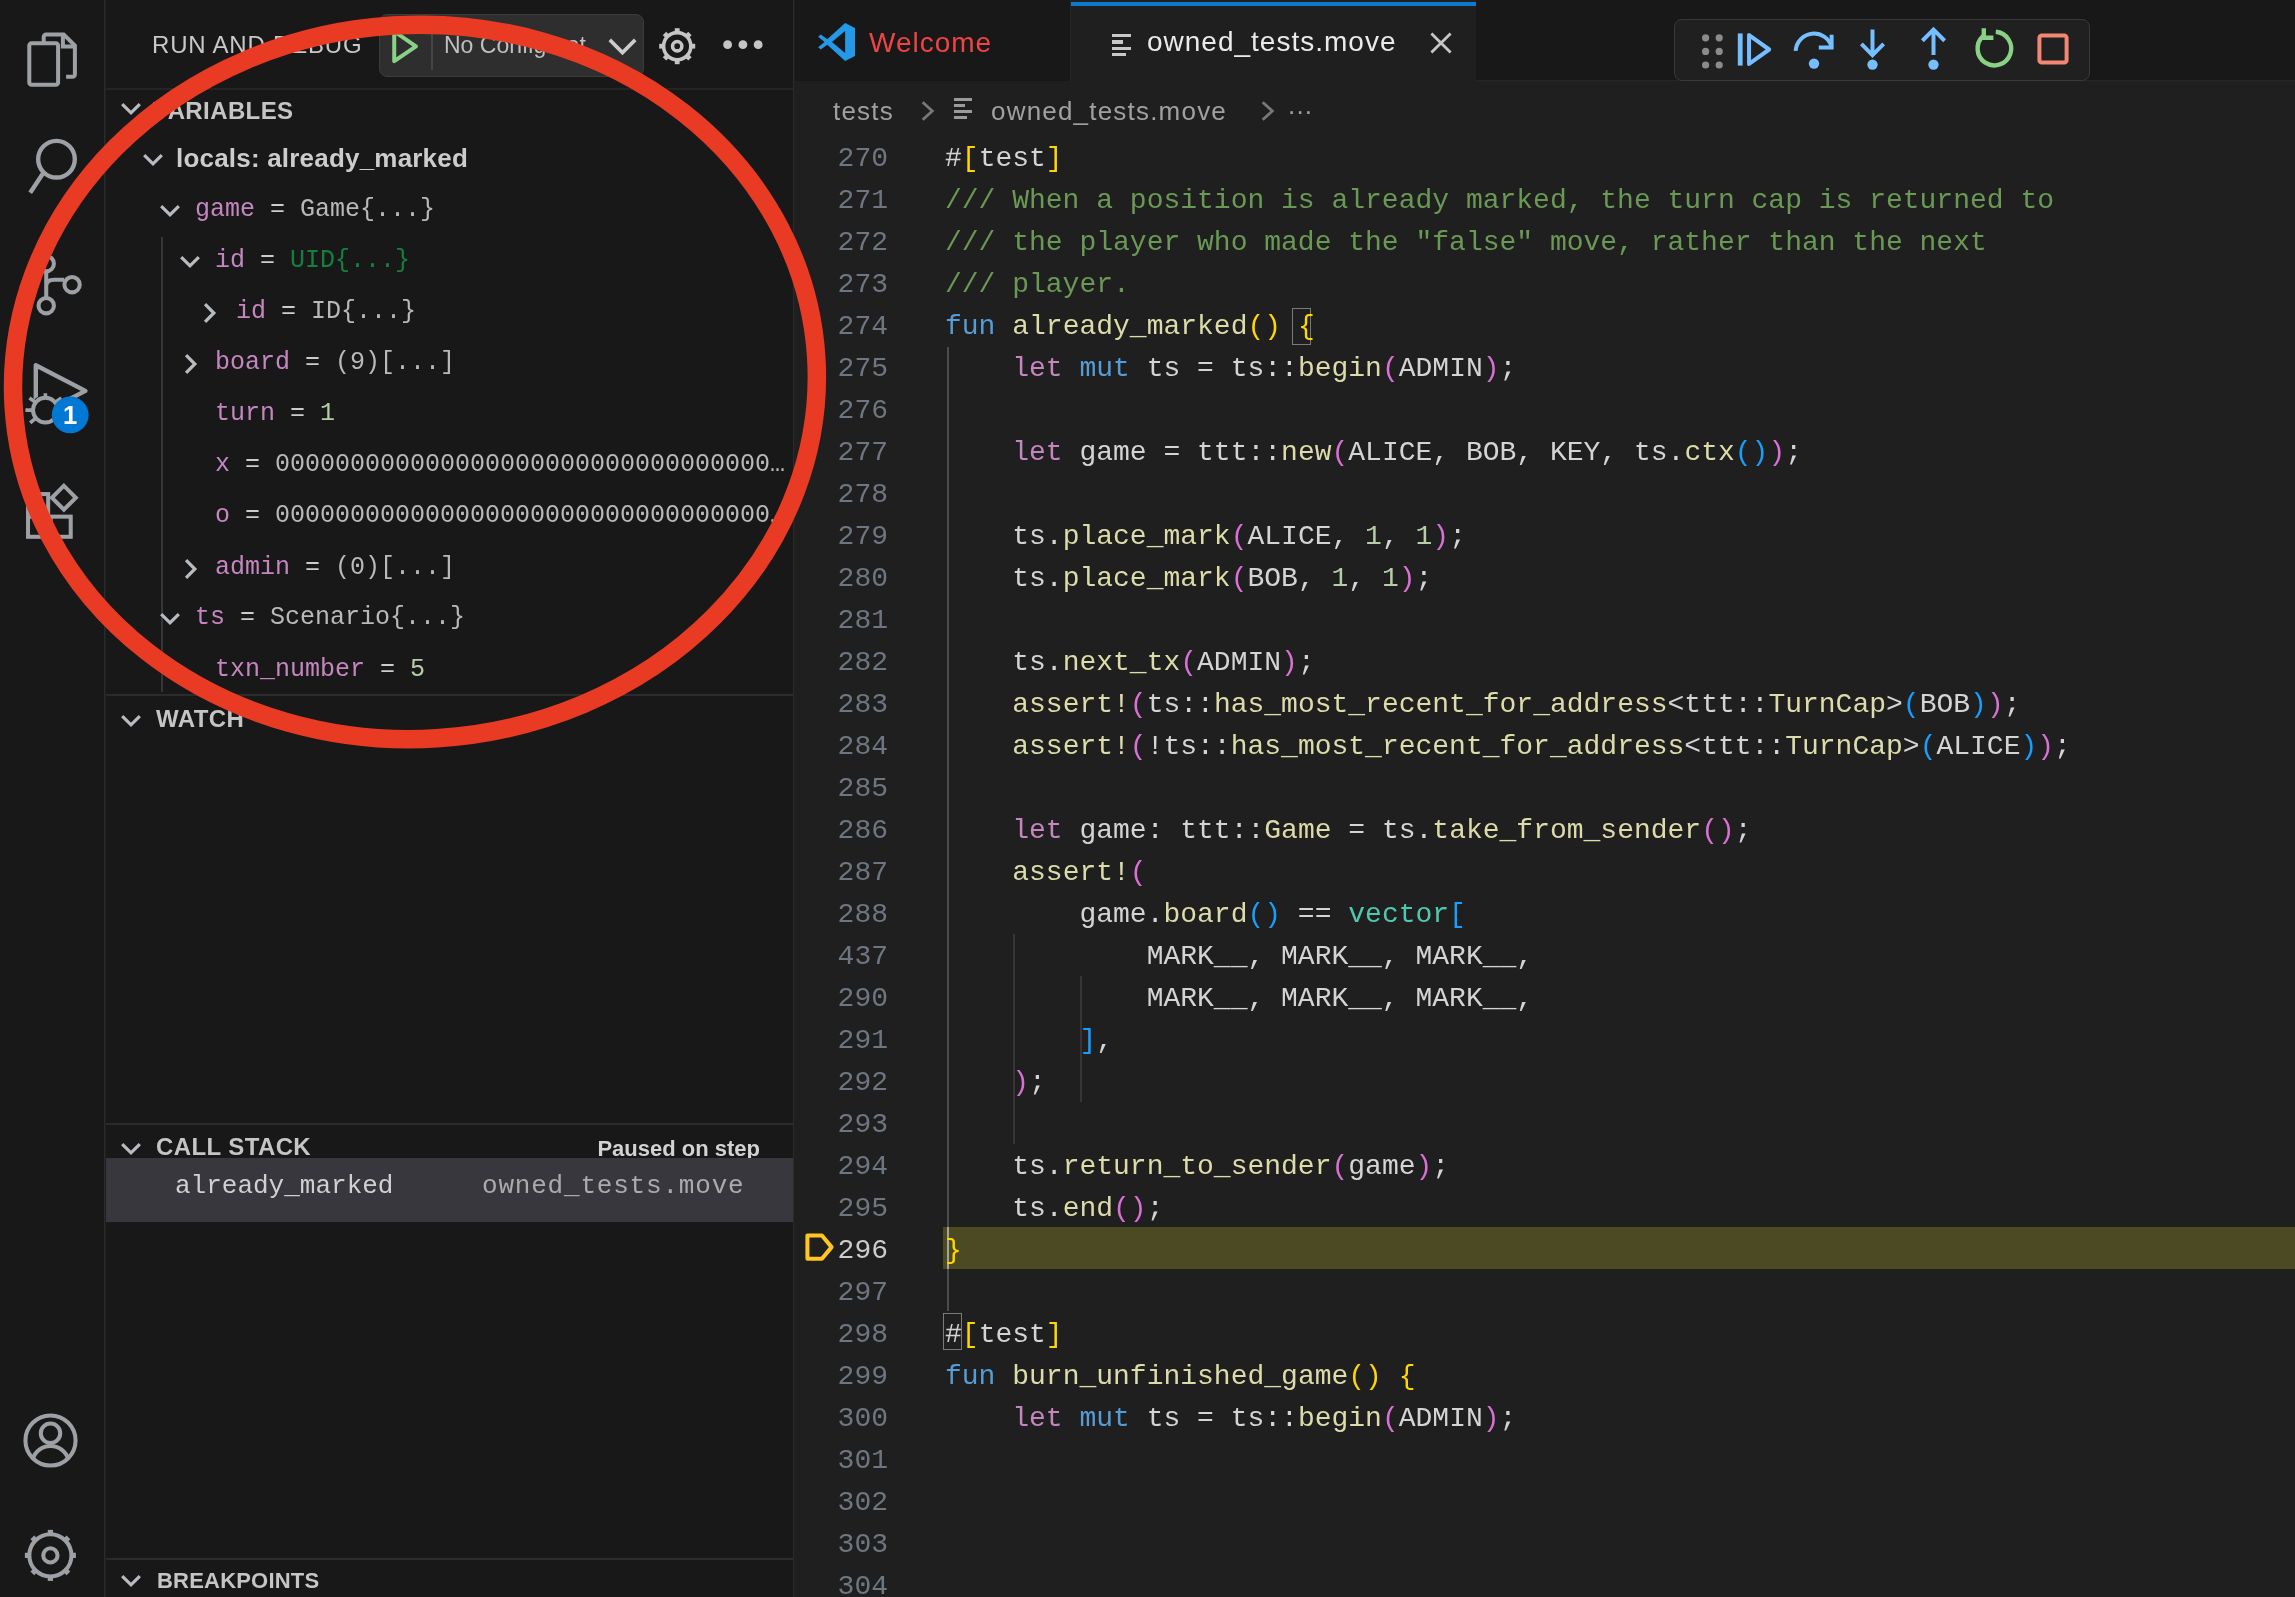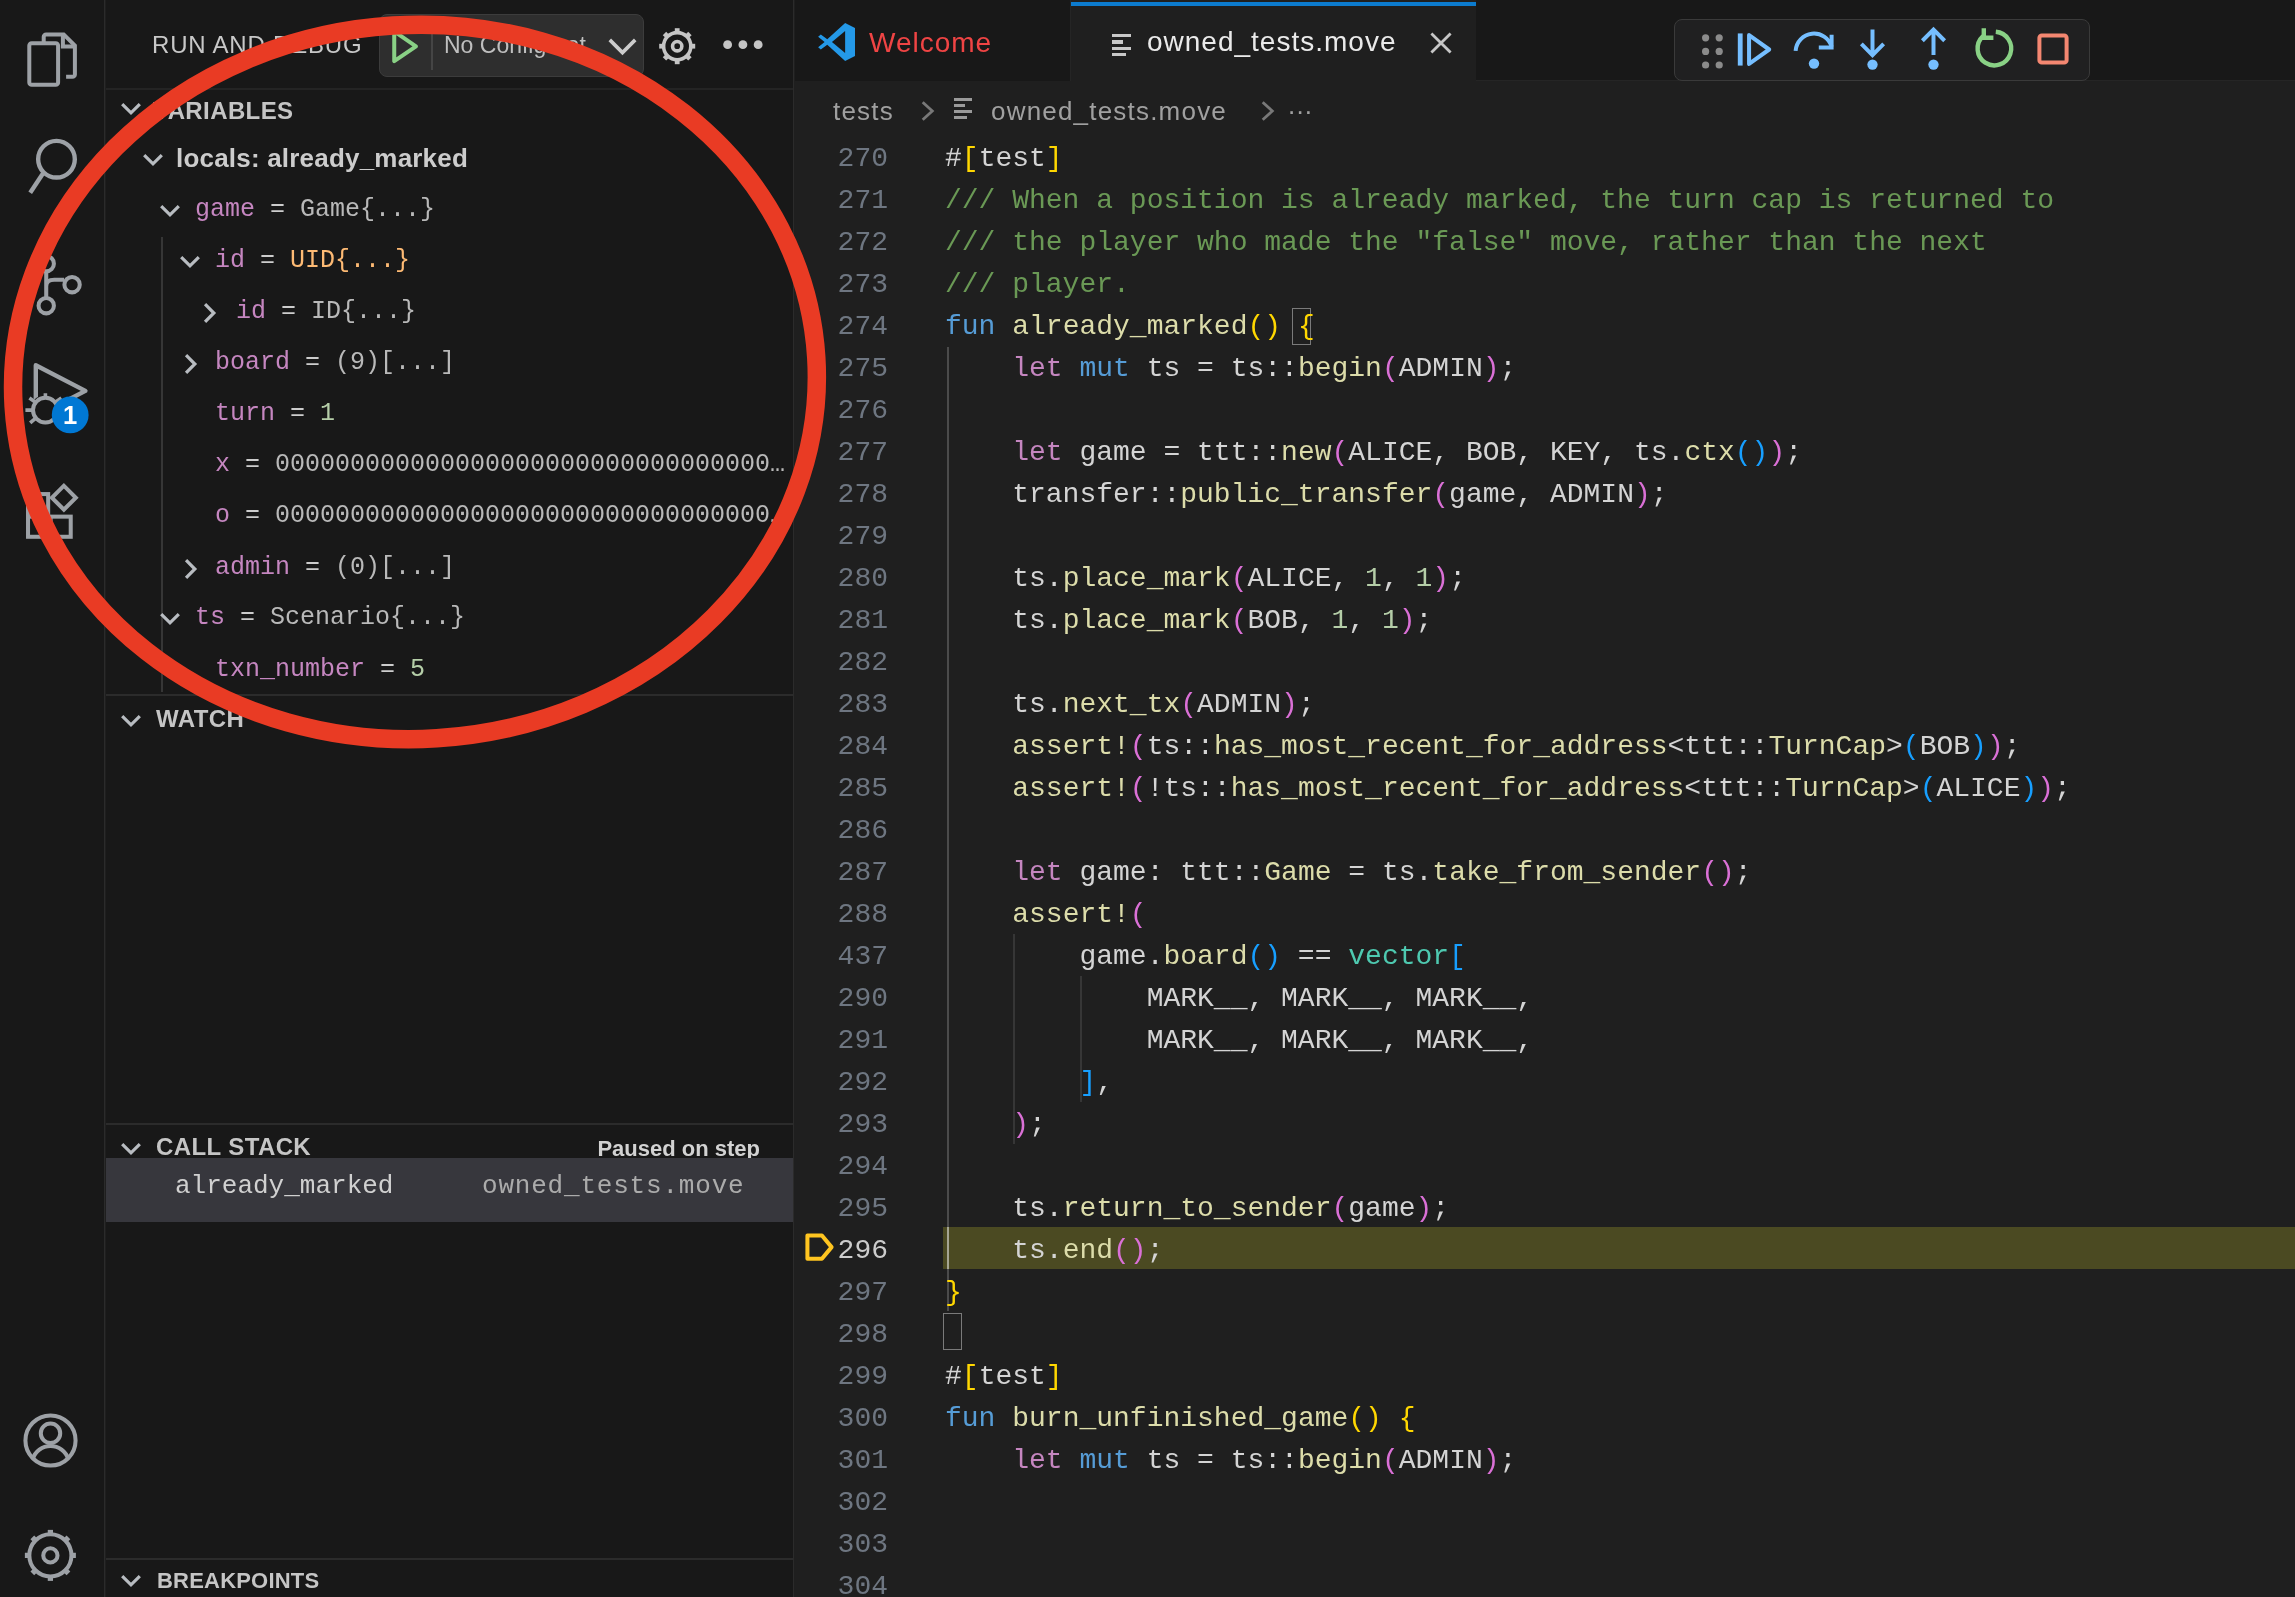--- a/index.html
+++ b/index.html
@@ -98,21 +98,21 @@
     </svg>
 <div style="position:absolute;left:70px;top:143px;font-size:26px;font-weight:bold;color:#cccccc;letter-spacing:0.2px;white-space:nowrap">locals: already_marked</div>
 <div style="position:absolute;left:55px;top:237px;width:1.6px;height:455px;background:#363636"></div>
 <svg style="position:absolute;left:52px;top:202px;overflow:visible" width="24" height="17.7" viewBox="0 0 30 22" fill="none">
       <path d="M4 5 L15 16 L26 5" stroke="#b8bcc1" stroke-width="4"></path>
     </svg>
     <div style="position:absolute;left:89px;top:195px;font-family:Liberation Mono, monospace;font-size:25px;white-space:nowrap"><span style="color:#c586c0">game</span><span style="color:#cccccc"> = </span><span style="color:#b9b9b9">Game{...}</span></div>
     <svg style="position:absolute;left:72px;top:253px;overflow:visible" width="24" height="17.7" viewBox="0 0 30 22" fill="none">
       <path d="M4 5 L15 16 L26 5" stroke="#b8bcc1" stroke-width="4"></path>
     </svg>
-    <div style="position:absolute;left:109px;top:246px;font-family:'Liberation Mono',monospace;font-size:25px;white-space:nowrap"><span style="color:#c586c0">id</span><span style="color:#cccccc"> = </span><span style="color:#fdba74">UID{...}</span></div>
+    <div style="position:absolute;left:109px;top:246px;font-family:'Liberation Mono',monospace;font-size:25px;white-space:nowrap"><span style="color:#c586c0">id</span><span style="color:#cccccc"> = </span><span style="color:#15803d">UID{...}</span></div>
     <svg style="position:absolute;left:95px;top:301px;overflow:visible" width="17.7" height="24" viewBox="0 0 22 30" fill="none">
       <path d="M5 4 L16 15 L5 26" stroke="#b8bcc1" stroke-width="4"></path>
     </svg>
     <div style="position:absolute;left:130px;top:297px;font-family:'Liberation Mono',monospace;font-size:25px;white-space:nowrap"><span style="color:#c586c0">id</span><span style="color:#cccccc"> = </span><span style="color:#b9b9b9">ID{...}</span></div>
     <svg style="position:absolute;left:76px;top:352px;overflow:visible" width="17.7" height="24" viewBox="0 0 22 30" fill="none">
       <path d="M5 4 L16 15 L5 26" stroke="#b8bcc1" stroke-width="4"></path>
     </svg>
     <div style="position:absolute;left:109px;top:348px;font-family:'Liberation Mono',monospace;font-size:25px;white-space:nowrap"><span style="color:#c586c0">board</span><span style="color:#cccccc"> = </span><span style="color:#b9b9b9">(9)[...]</span></div>
     <div style="position:absolute;left:109px;top:399px;font-family:'Liberation Mono',monospace;font-size:25px;white-space:nowrap"><span style="color:#c586c0">turn</span><span style="color:#cccccc"> = </span><span style="color:#b5cea8">1</span></div>
     <div style="position:absolute;left:109px;top:450px;font-family:'Liberation Mono',monospace;font-size:25px;white-space:nowrap"><span style="color:#c586c0">x</span><span style="color:#cccccc"> = </span><span style="color:#b9b9b9">000000000000000000000000000000000…</span></div>
@@ -237,21 +237,20 @@
   </div>
 <div id="code">
     <div class="cl"><span style="color:#d4d4d4">#</span><span style="color:#ffd700">[</span><span style="color:#d4d4d4">test</span><span style="color:#ffd700">]</span></div>
     <div class="cl"><span style="color:#6a9955">/// When a position is already marked, the turn cap is returned to</span></div>
     <div class="cl"><span style="color:#6a9955">/// the player who made the "false" move, rather than the next</span></div>
     <div class="cl"><span style="color:#6a9955">/// player.</span></div>
     <div class="cl"><span style="color:#569cd6">fun</span><span style="color:#d4d4d4"> </span><span style="color:#dcdcaa">already_marked</span><span style="color:#ffd700">()</span><span style="color:#d4d4d4"> </span><span style="color:#ffd700">{</span></div>
     <div class="cl"><span style="color:#d4d4d4">    </span><span style="color:#c586c0">let</span><span style="color:#d4d4d4"> </span><span style="color:#569cd6">mut</span><span style="color:#d4d4d4"> ts = ts::</span><span style="color:#dcdcaa">begin</span><span style="color:#da70d6">(</span><span style="color:#d4d4d4">ADMIN</span><span style="color:#da70d6">)</span><span style="color:#d4d4d4">;</span></div>
     <div class="cl"></div>
     <div class="cl"><span style="color:#d4d4d4">    </span><span style="color:#c586c0">let</span><span style="color:#d4d4d4"> game = ttt::</span><span style="color:#dcdcaa">new</span><span style="color:#da70d6">(</span><span style="color:#d4d4d4">ALICE, BOB, KEY, ts.</span><span style="color:#dcdcaa">ctx</span><span style="color:#179fff">()</span><span style="color:#da70d6">)</span><span style="color:#d4d4d4">;</span></div>
-    <div class="cl"><span style="color:#d4d4d4">    transfer::</span><span style="color:#dcdcaa">public_transfer</span><span style="color:#da70d6">(</span><span style="color:#d4d4d4">game, ADMIN</span><span style="color:#da70d6">)</span><span style="color:#d4d4d4">;</span></div>
     <div class="cl"></div>
     <div class="cl"><span style="color:#d4d4d4">    ts.</span><span style="color:#dcdcaa">place_mark</span><span style="color:#da70d6">(</span><span style="color:#d4d4d4">ALICE, </span><span style="color:#b5cea8">1</span><span style="color:#d4d4d4">, </span><span style="color:#b5cea8">1</span><span style="color:#da70d6">)</span><span style="color:#d4d4d4">;</span></div>
     <div class="cl"><span style="color:#d4d4d4">    ts.</span><span style="color:#dcdcaa">place_mark</span><span style="color:#da70d6">(</span><span style="color:#d4d4d4">BOB, </span><span style="color:#b5cea8">1</span><span style="color:#d4d4d4">, </span><span style="color:#b5cea8">1</span><span style="color:#da70d6">)</span><span style="color:#d4d4d4">;</span></div>
     <div class="cl"></div>
     <div class="cl"><span style="color:#d4d4d4">    ts.</span><span style="color:#dcdcaa">next_tx</span><span style="color:#da70d6">(</span><span style="color:#d4d4d4">ADMIN</span><span style="color:#da70d6">)</span><span style="color:#d4d4d4">;</span></div>
     <div class="cl"><span style="color:#d4d4d4">    </span><span style="color:#dcdcaa">assert!</span><span style="color:#da70d6">(</span><span style="color:#d4d4d4">ts::</span><span style="color:#dcdcaa">has_most_recent_for_address</span><span style="color:#d4d4d4">&lt;ttt::</span><span style="color:#dcdcaa">TurnCap</span><span style="color:#d4d4d4">&gt;</span><span style="color:#179fff">(</span><span style="color:#d4d4d4">BOB</span><span style="color:#179fff">)</span><span style="color:#da70d6">)</span><span style="color:#d4d4d4">;</span></div>
     <div class="cl"><span style="color:#d4d4d4">    </span><span style="color:#dcdcaa">assert!</span><span style="color:#da70d6">(</span><span style="color:#d4d4d4">!ts::</span><span style="color:#dcdcaa">has_most_recent_for_address</span><span style="color:#d4d4d4">&lt;ttt::</span><span style="color:#dcdcaa">TurnCap</span><span style="color:#d4d4d4">&gt;</span><span style="color:#179fff">(</span><span style="color:#d4d4d4">ALICE</span><span style="color:#179fff">)</span><span style="color:#da70d6">)</span><span style="color:#d4d4d4">;</span></div>
     <div class="cl"></div>
     <div class="cl"><span style="color:#d4d4d4">    </span><span style="color:#c586c0">let</span><span style="color:#d4d4d4"> game: ttt::</span><span style="color:#dcdcaa">Game</span><span style="color:#d4d4d4"> = ts.</span><span style="color:#dcdcaa">take_from_sender</span><span style="color:#da70d6">()</span><span style="color:#d4d4d4">;</span></div>
     <div class="cl"><span style="color:#d4d4d4">    </span><span style="color:#dcdcaa">assert!</span><span style="color:#da70d6">(</span></div>

